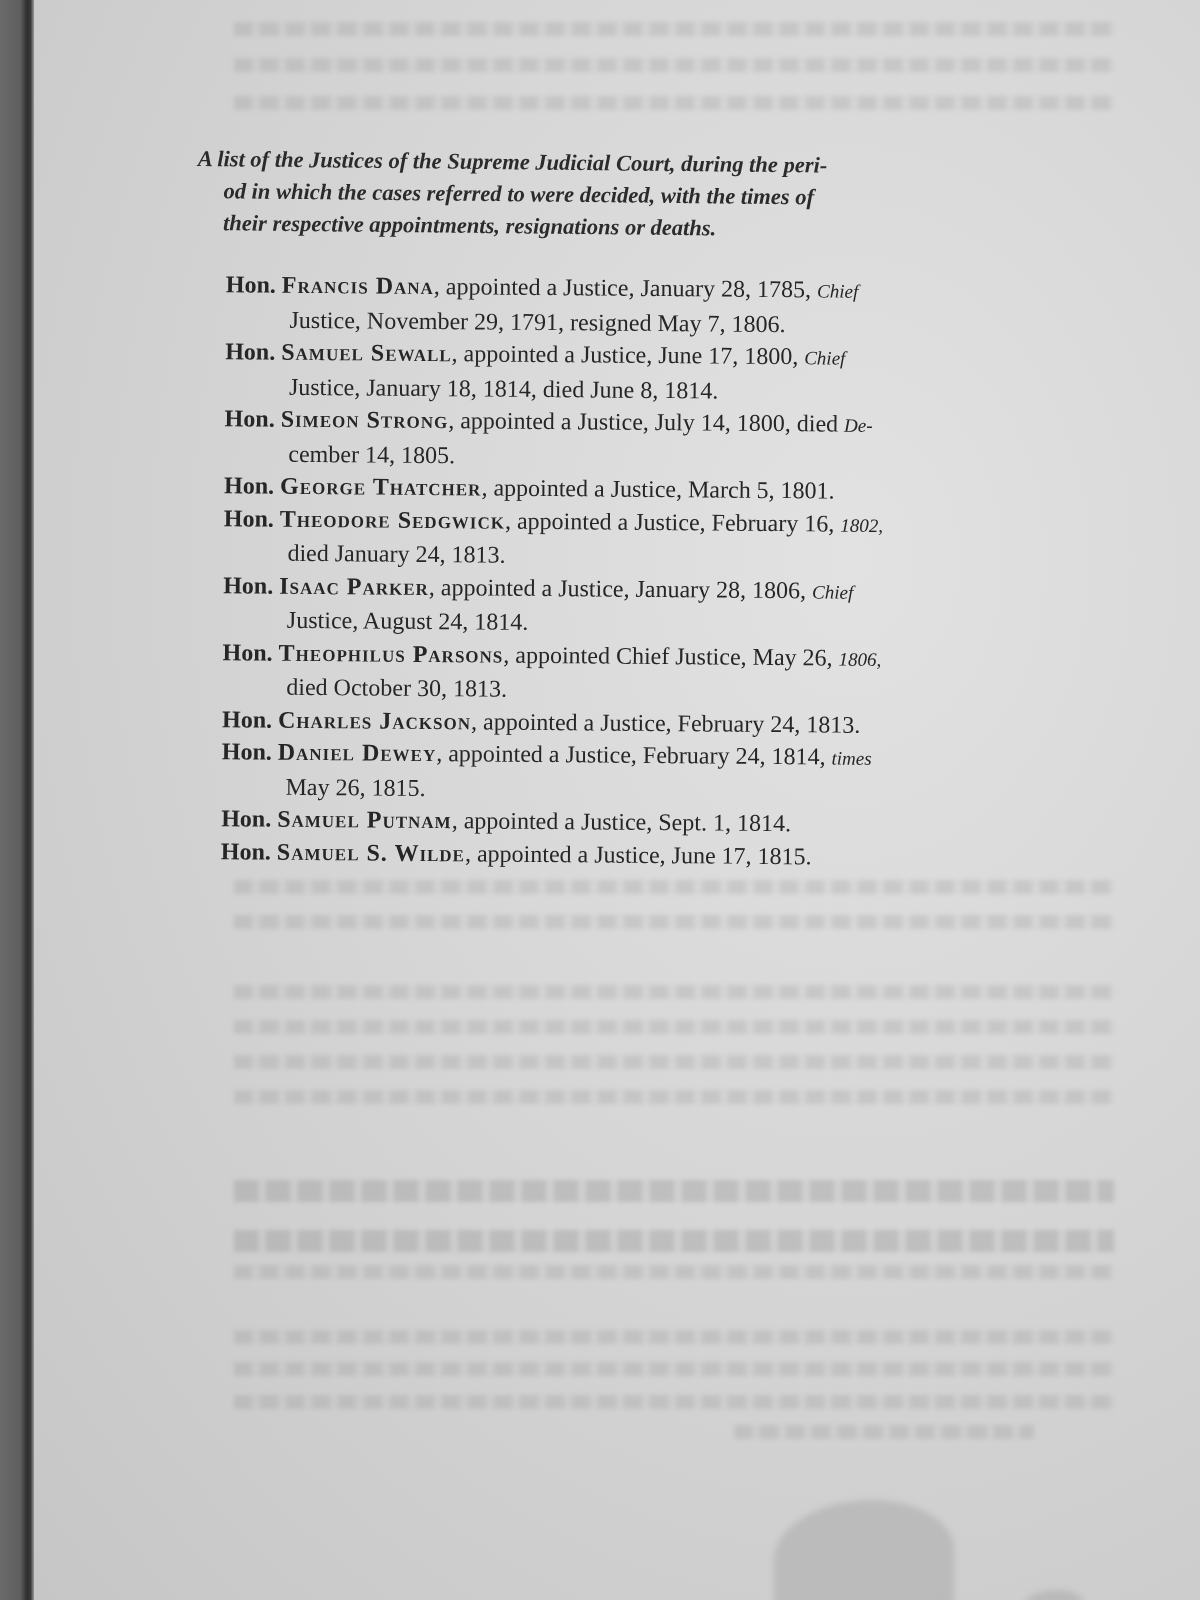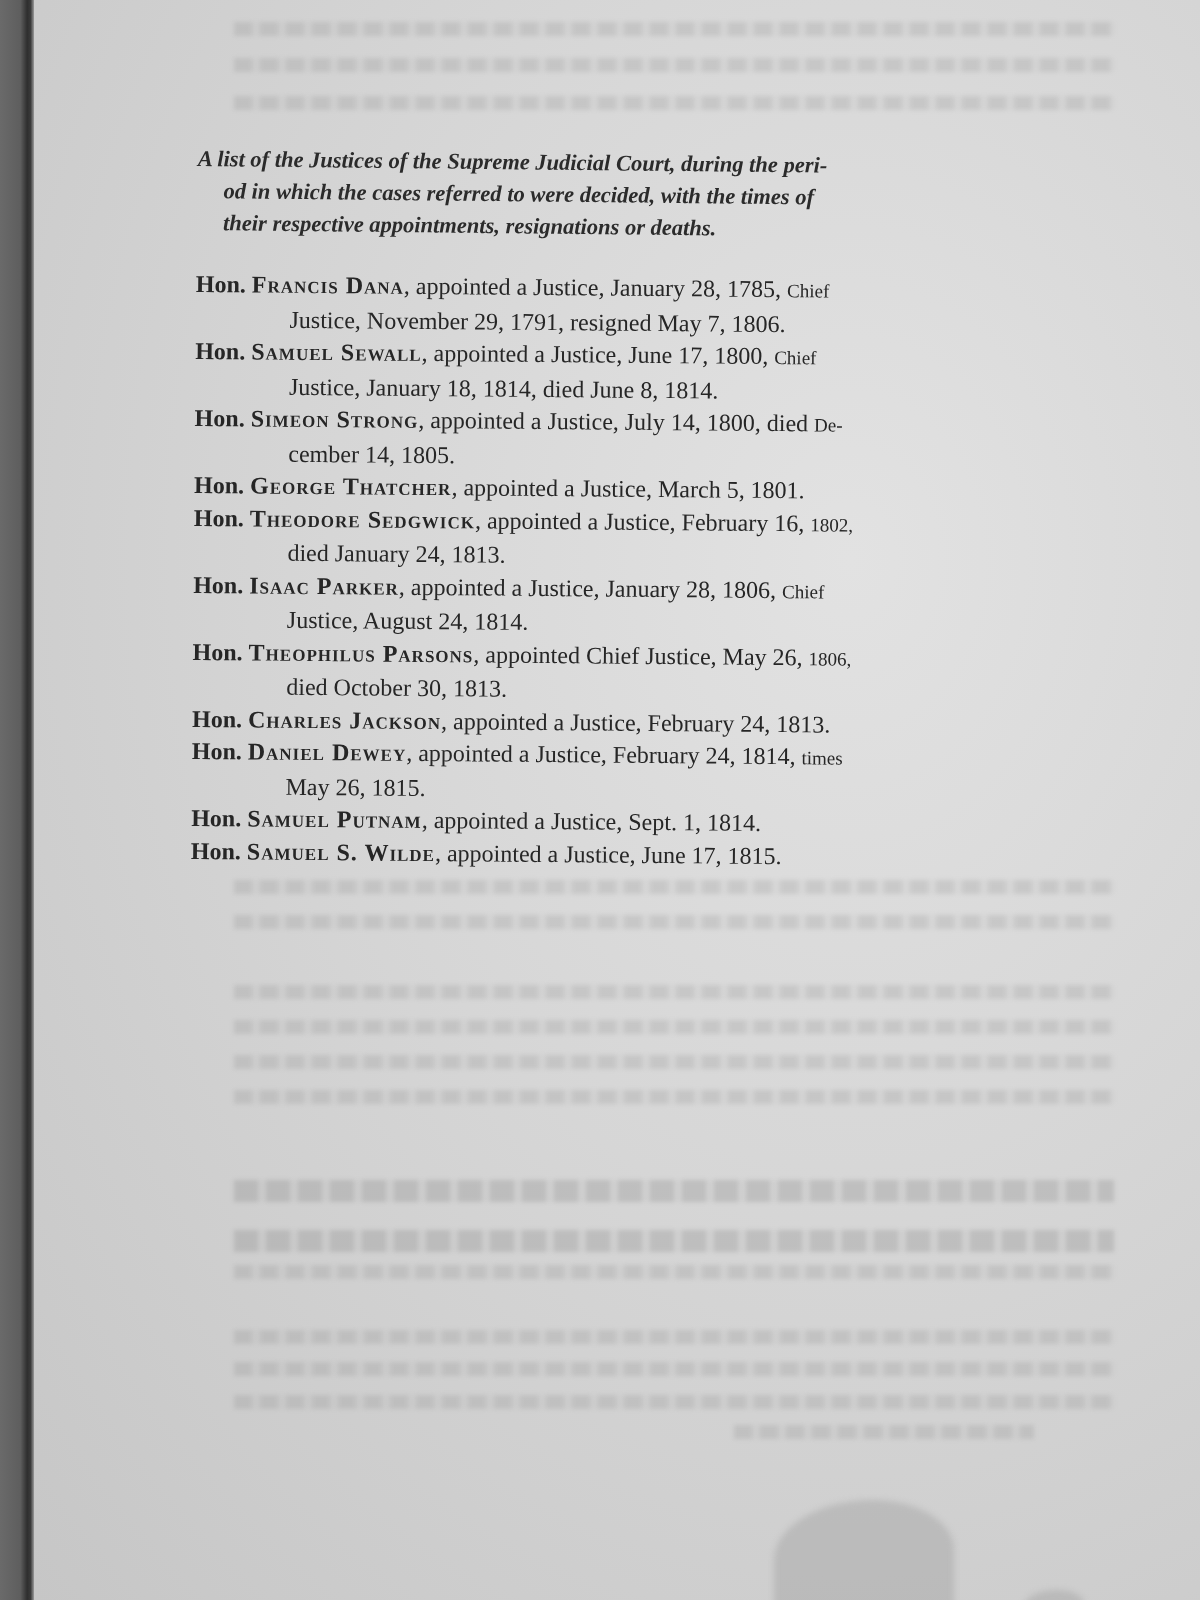--- a/index.html
+++ b/index.html
@@ -69,27 +69,27 @@
       width: 900px;
       color: #262626;
       font-size: 24px;
       line-height: 32.5px;
       transform: rotate(0.5deg);
       transform-origin: left top;
     }
     .entry { display: block; }
     .entry .first, .entry .cont { display: block; white-space: nowrap; }
     .entry .cont { padding-left: 94px; }
-    .hon { font-weight: bold; }
+    .hon { font-weight: bold; margin-left: 30px; }
     .name {
       font-weight: bold;
       font-variant: small-caps;
       letter-spacing: 1px;
     }
-    .overflow-small { font-size: 19px; }
+    .overflow-small { font-size: 19px; font-style: italic; }
   </style>
 </head>
 <body>
 
 <div class="binding"></div>
 
 <div class="page">
 
   <div class="bleed" style="top:22px;"></div>
   <div class="bleed" style="top:58px;"></div>

